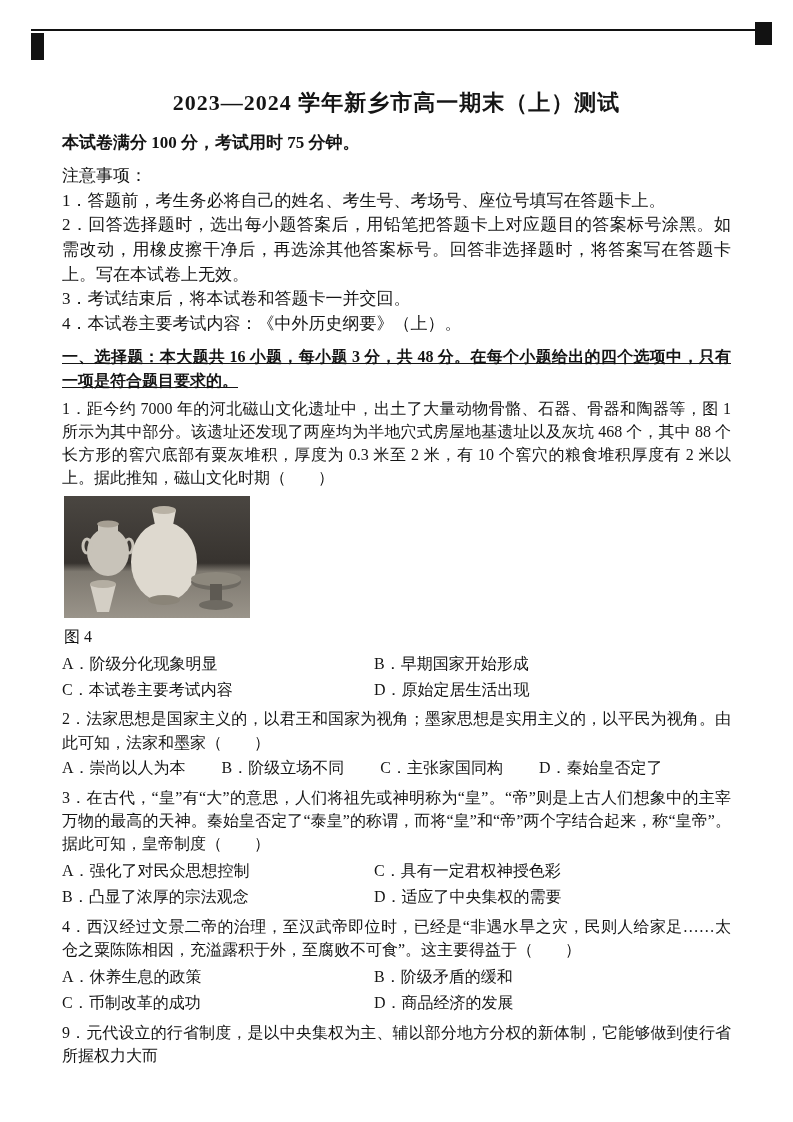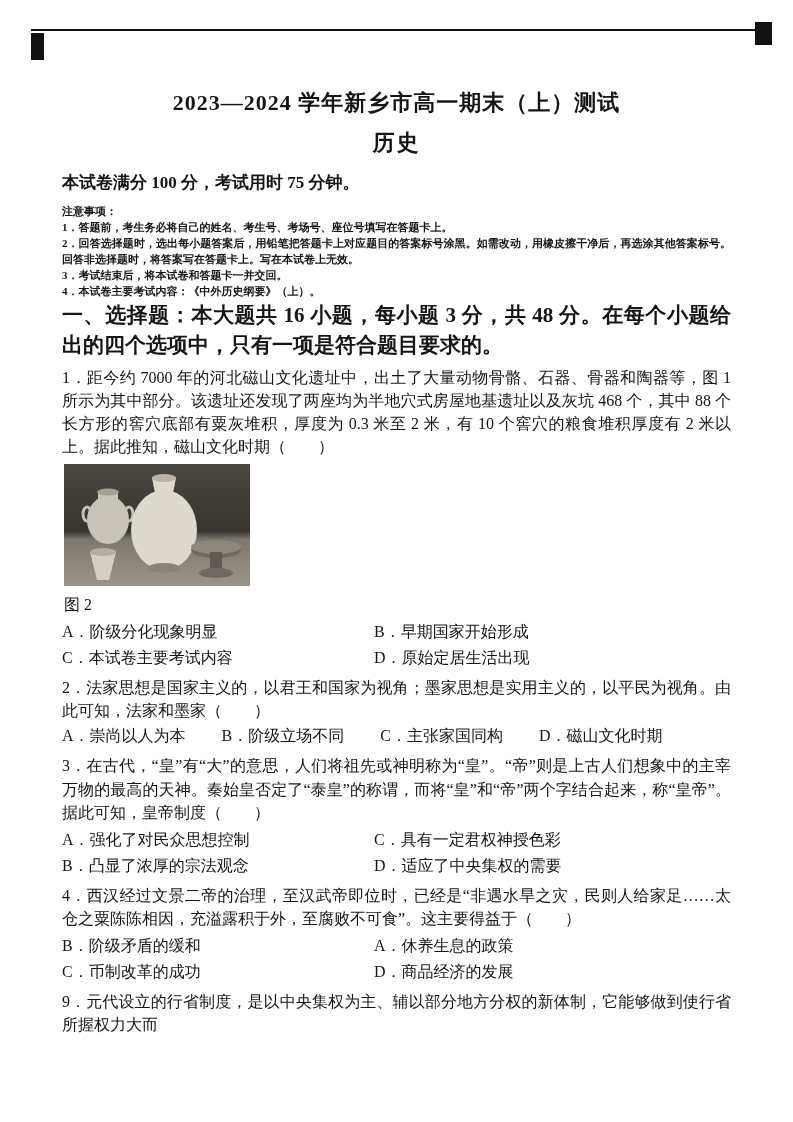--- a/index.html
+++ b/index.html
@@ -42,31 +42,32 @@
     font-weight: 700;
     letter-spacing: 2px;
   }
   .exam-info {
     margin-top: 13px;
     font-size: 17px;
     font-weight: 700;
   }
   .notices { margin-top: 10px; }
   .notices p {
-    font-size: 11px;
-    font-weight: 700;
+    font-size: 17px;
+    font-weight: 400;
     line-height: 1.45;
     text-align: justify;
   }
   .section-heading {
-    margin-top: 0;
-    font-size: 21px;
+    margin-top: 9px;
+    font-size: 16px;
     font-weight: 700;
     line-height: 1.45;
     text-align: justify;
+    text-decoration: underline;
   }
   .q-text {
     margin-top: 5px;
     font-size: 16px;
     line-height: 1.45;
     text-align: justify;
   }
   .figure { margin: 6px 0 0 2px; }
   .photo {
     width: 186px;
@@ -97,21 +98,20 @@
 <body>
 
 <div class="page">
   <div class="top-rule"></div>
   <div class="blob-left"></div>
   <div class="blob-right"></div>
 
   <div class="content">
 
     <h1 class="title">2023—2024 学年新乡市高一期末（上）测试</h1>
-    <h2 class="subject">历史</h2>
     <p class="exam-info">本试卷满分 100 分，考试用时 75 分钟。</p>
 
     <div class="notices">
       <p>注意事项：</p>
       <p>1．答题前，考生务必将自己的姓名、考生号、考场号、座位号填写在答题卡上。</p>
       <p>2．回答选择题时，选出每小题答案后，用铅笔把答题卡上对应题目的答案标号涂黑。如需改动，用橡皮擦干净后，再选涂其他答案标号。回答非选择题时，将答案写在答题卡上。写在本试卷上无效。</p>
       <p>3．考试结束后，将本试卷和答题卡一并交回。</p>
       <p>4．本试卷主要考试内容：《中外历史纲要》（上）。</p>
     </div>
 
@@ -152,56 +152,56 @@
             <ellipse cx="100" cy="104" rx="16" ry="5" fill="#8a8478"></ellipse>
           </g>
 
           <g>
             <ellipse cx="152" cy="86" rx="25" ry="8" fill="#6e6a62"></ellipse>
             <ellipse cx="152" cy="83" rx="25" ry="7" fill="#8d887d"></ellipse>
             <rect x="146" y="88" width="12" height="20" fill="#5e5a53"></rect>
             <ellipse cx="152" cy="109" rx="17" ry="5" fill="#6e6a62"></ellipse>
           </g>
         </svg>
-        <p class="caption">图 2</p>
+        <p class="caption">图 4</p>
       </div>
 
       <div class="opts2">
         <span>A．阶级分化现象明显</span>
         <span>B．早期国家开始形成</span>
         <span>C．本试卷主要考试内容</span>
         <span>D．原始定居生活出现</span>
       </div>
     </div>
 
     <div class="question">
       <p class="q-text">2．法家思想是国家主义的，以君王和国家为视角；墨家思想是实用主义的，以平民为视角。由此可知，法家和墨家（　　）</p>
       <div class="opts4">
         <span>A．崇尚以人为本</span>
         <span>B．阶级立场不同</span>
         <span>C．主张家国同构</span>
-        <span>D．磁山文化时期</span>
+        <span>D．秦始皇否定了</span>
       </div>
     </div>
 
     <div class="question">
       <p class="q-text">3．在古代，“皇”有“大”的意思，人们将祖先或神明称为“皇”。“帝”则是上古人们想象中的主宰万物的最高的天神。秦始皇否定了“泰皇”的称谓，而将“皇”和“帝”两个字结合起来，称“皇帝”。据此可知，皇帝制度（　　）</p>
       <div class="opts2">
         <span>A．强化了对民众思想控制</span>
         <span>C．具有一定君权神授色彩</span>
         <span>B．凸显了浓厚的宗法观念</span>
         <span>D．适应了中央集权的需要</span>
       </div>
     </div>
 
     <div class="question">
       <p class="q-text">4．西汉经过文景二帝的治理，至汉武帝即位时，已经是“非遇水旱之灾，民则人给家足……太仓之粟陈陈相因，充溢露积于外，至腐败不可食”。这主要得益于（　　）</p>
       <div class="opts2">
+        <span>A．休养生息的政策</span>
         <span>B．阶级矛盾的缓和</span>
-        <span>A．休养生息的政策</span>
         <span>C．币制改革的成功</span>
         <span>D．商品经济的发展</span>
       </div>
     </div>
 
     <div class="question">
       <p class="q-text">9．元代设立的行省制度，是以中央集权为主、辅以部分地方分权的新体制，它能够做到使行省所握权力大而</p>
     </div>
 
   </div>

